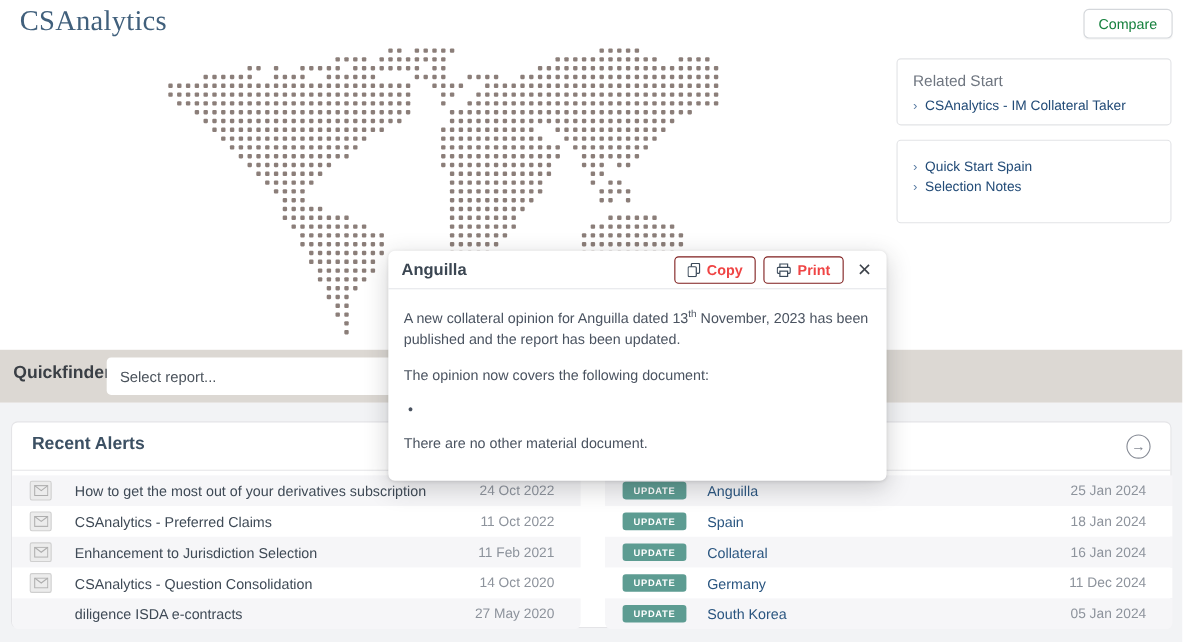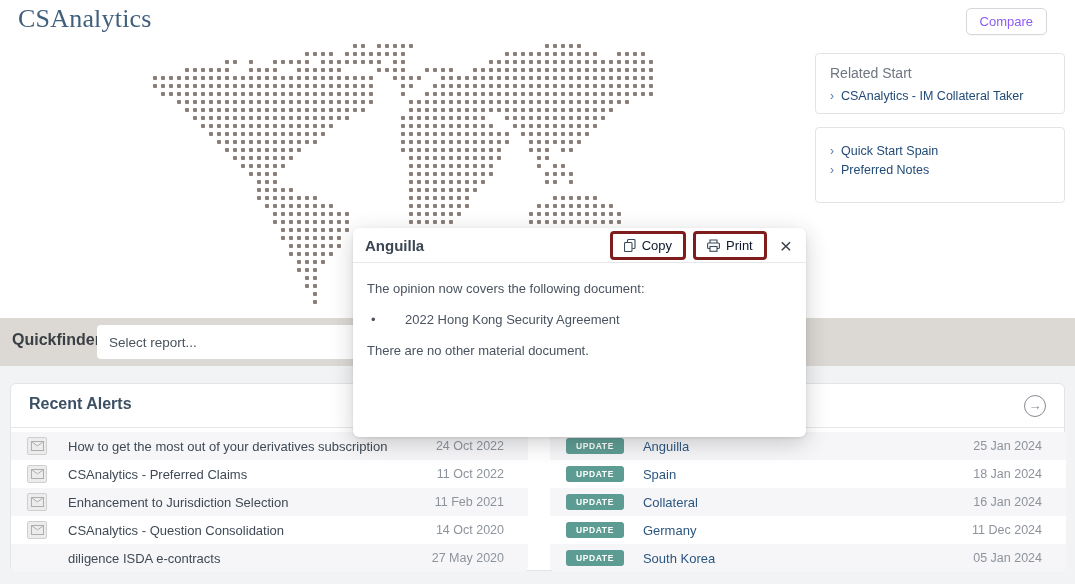--- a/index.html
+++ b/index.html
@@ -8,23 +8,23 @@
     font-family:"Liberation Sans","DejaVu Sans",sans-serif;
     background:#ffffff; position:relative; color:#3f4a56;
   }
   
   .logo {
     position:absolute; left:18px; top:4px;
     font-family:"Liberation Serif","DejaVu Serif",serif;
     font-size:26px; color:#41607c; letter-spacing:.2px;
   }
   .compare-btn {
-    position:absolute; right:28px; top:8px;
+    position:absolute; right:9px; top:8px;
     background:#fff; border:1px solid #d4d7db; border-radius:5px;
-    padding:5px 13px; font-size:13px; color:#8b5cf6; cursor:pointer;
+    padding:5px 13px; font-size:13px; color:#15803d; cursor:pointer;
     box-shadow:0 1px 1px rgba(0,0,0,.03);
     font-family:inherit;
   }
   
   .map { position:absolute; left:145px; top:44px; width:520px; height:264px; }
   .map .dot {
     position:absolute; width:3.5px; height:3.5px; border-radius:1px;
     background:#8b7e79;
   }
   
@@ -87,22 +87,22 @@
     position:absolute; left:353px; top:228px; width:453px; height:209px;
     background:#fff; border-radius:6px; z-index:30;
     box-shadow:0 6px 22px rgba(40,40,45,.22), 0 1px 3px rgba(0,0,0,.1);
   }
   .modal-header { position:relative; height:35px; border-bottom:1px solid #e5e7ea;
     display:flex; align-items:center; padding:0 12px; }
   .modal-title { font-size:15px; font-weight:700; color:#3b4652; }
   .modal-actions { margin-left:auto; display:flex; align-items:center; gap:7px; }
   .mbtn {
     display:flex; align-items:center; gap:6px; background:#fff;
-    border:3px solid #7f1d1d; border-radius:4px; padding:4px 11px;
-    font-size:13px; color:#0f172a; cursor:pointer; font-family:inherit;
+    border:1px solid #7f1d1d; border-radius:4px; padding:4px 11px;
+    font-size:13px; color:#ef4444; cursor:pointer; font-family:inherit;font-weight:bold;
   }
   .mbtn svg { display:block; }
   .modal-close { border:none; background:none; font-size:21px; color:#3e434b;
     cursor:pointer; line-height:1; margin-left:4px; padding:0 2px; font-family:inherit; }
   .modal-body { padding:16px 14px 0 14px; font-size:13px; color:#4a5360; line-height:1.55; }
   .modal-body p { margin-bottom:11px; }
   .bullet-line { display:flex; margin-bottom:11px; }
   .bullet-dot { width:38px; flex:0 0 38px; text-align:left; padding-left:4px; }
   sup { font-size:9px; }
 </style>
@@ -989,21 +989,21 @@
   </div>
 </div>
 
 <div class="side-panel links">
   <div class="panel-link">
     <span class="chev">›</span>
     <span class="lbl">Quick Start Spain</span>
   </div>
   <div class="panel-link">
     <span class="chev">›</span>
-    <span class="lbl">Preferred Notes</span>
+    <span class="lbl">Selection Notes</span>
   </div>
 </div>
 
 <div class="page-bg"></div>
 
 <div class="quickfinder">
   <span class="qf-label">Quickfinder</span>
   <input class="qf-input" type="text" placeholder="Select report..." style="">
 </div>
 
@@ -1110,20 +1110,20 @@
               <rect x="0.6" y="4" width="11.8" height="5.5" rx="1" fill="none" stroke="#3b4a5a" stroke-width="1.1"></rect>
               <rect x="3" y="7.5" width="7" height="4.8" fill="#fff" stroke="#3b4a5a" stroke-width="1.1"></rect>
             </svg>
           </span>
         <span>Print</span>
       </button>
       <button class="modal-close">×</button>
     </div>
   </div>
   <div class="modal-body">
+    <p><span>A new collateral opinion for Anguilla dated 13</span><sup>th</sup><span> November, 2023 has been published and the report has been updated.</span></p>
     <p>The opinion now covers the following document:</p>
     <div class="bullet-line">
       <span class="bullet-dot">•</span>
-      <span>2022 Hong Kong Security Agreement</span>
     </div>
     <p>There are no other material document.</p>
   </div>
 </div>
 
 </body></html>

